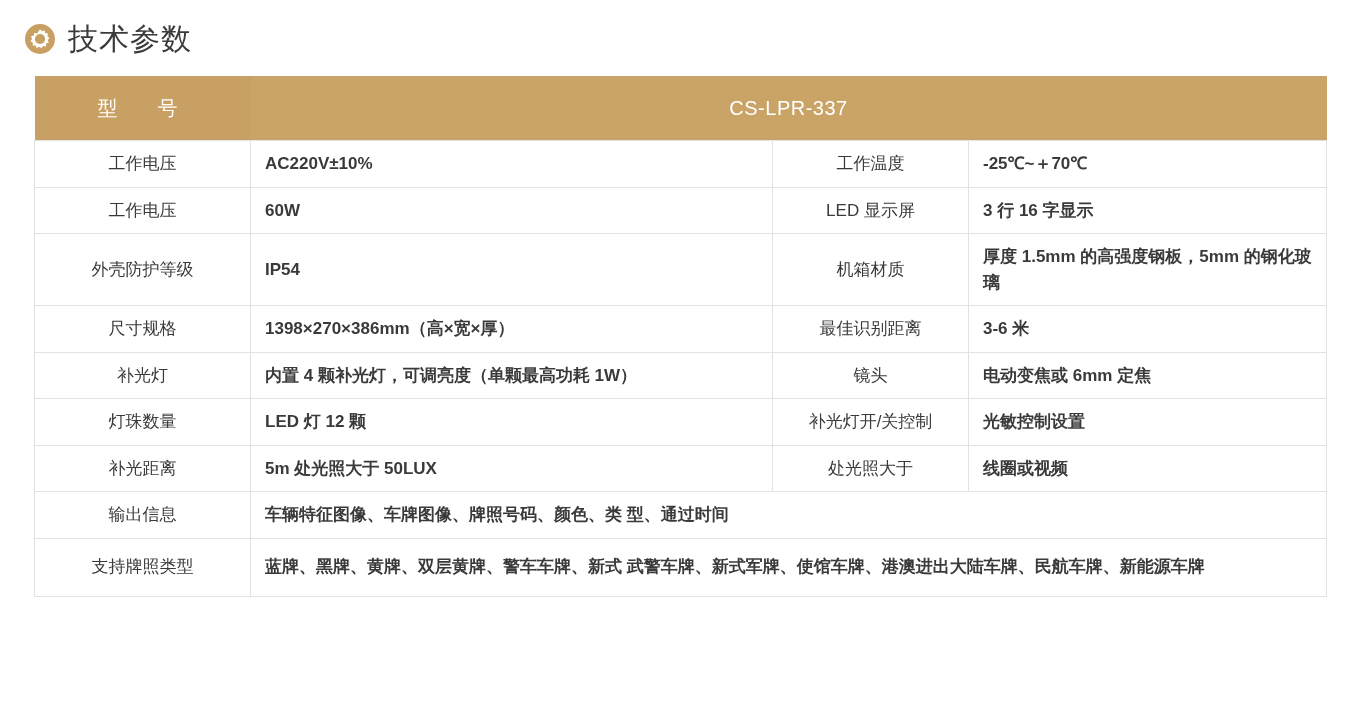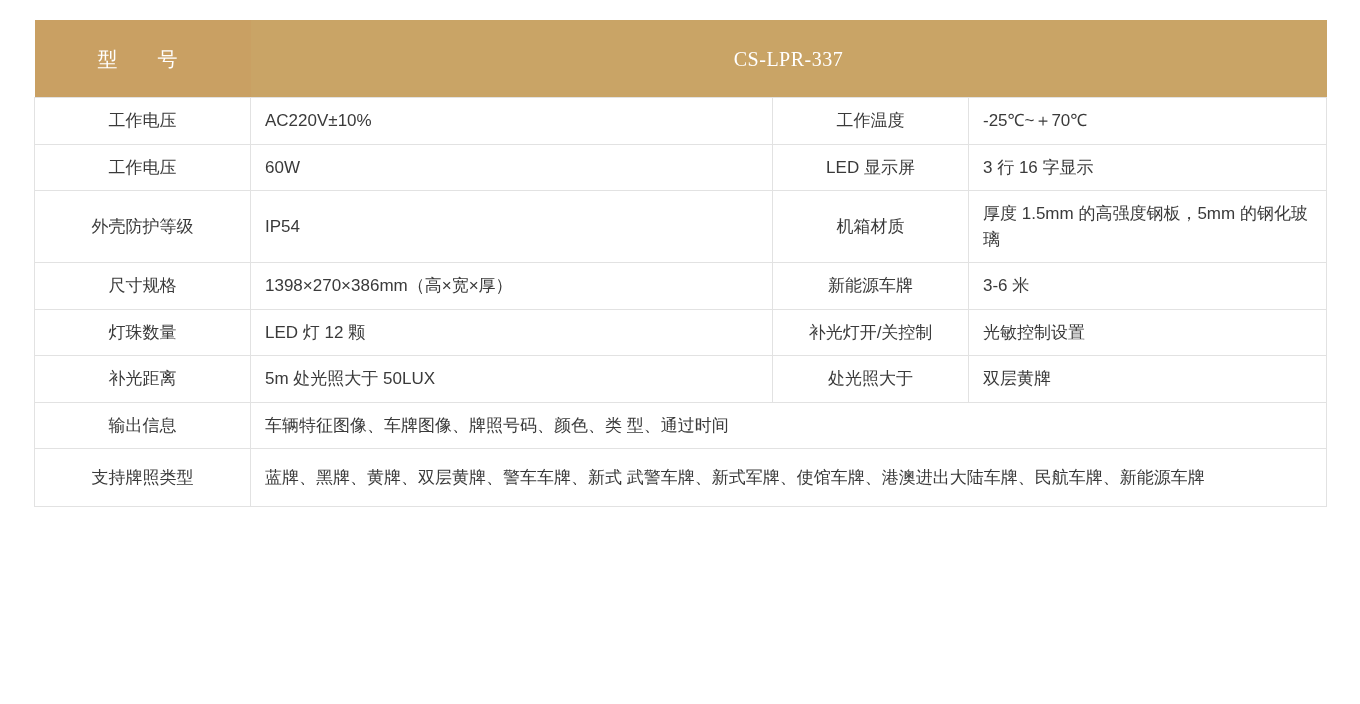--- a/index.html
+++ b/index.html
@@ -60,67 +60,79 @@
     font-size: 17px;
     color: #3a3a3a;
     padding: 10px 14px;
     vertical-align: middle;
     line-height: 1.5;
   }
 
   
   tr.head-row td {
     border: none;
-    height: 77px;
+    height: 64px;
     font-size: 20px;
     color: #ffffff;
     padding: 0;
   }
   td.head-model-label {
     background: #c9a063;
     text-align: center;
     letter-spacing: 10px;
     padding-left: 10px;
   }
   td.head-model-value {
     background: #c9a063;
     text-align: center;
     font-size: 21px;
     letter-spacing: 0.5px;
-    font-family: Liberation Serif, serif;
   }
   
   td.head-model-value { background: #c9a466; }
 
   td.label {
     text-align: center;
     color: #3a3a3a;
     background: #ffffff;
   }
   td.value {
     text-align: left;
     background: #ffffff;
+    font-weight: bold;
   }
 
   .row-h { height: 44px; }
   .row-h2 { height: 58px; }
 
   .two-line { line-height: 1.45; }
 
   
   col.c1 { width: 216px; }
   col.c2 { width: 522px; }
   col.c3 { width: 196px; }
   col.c4 { width: 358px; }
 </style>
 </head>
 <body>
 
 <div class="page">
 
+  <div class="heading">
+    <span class="gear-icon">
+      <svg width="32" height="32" viewBox="0 0 32 32" xmlns="http://www.w3.org/2000/svg">
+        <circle cx="16" cy="16" r="15" fill="#c9a063"></circle>
+        <g fill="#ffffff">
+          <path d="M16 6.2l1.9 2.0 2.6-0.9 0.8 2.7 2.7 0.5-0.6 2.7 2.1 1.8-1.8 2.1 1.1 2.5-2.6 1.0-0.3 2.8-2.8-0.4-1.6 2.3-2.3-1.6-2.5 1.3-1.2-2.5-2.8 0.0 0.2-2.8-2.4-1.4 1.5-2.4-0.9-2.6 2.7-0.8 0.7-2.7 2.7 0.7z"></path>
+        </g>
+        <circle cx="16" cy="16" r="5.1" fill="#c9a063"></circle>
+      </svg>
+    </span>
+    <div class="heading-title">技术参数</div>
+  </div>
 
   <div class="table-wrap">
     <table class="spec">
       <colgroup>
         <col class="c1">
           <col class="c2">
           <col class="c3">
           <col class="c4">
       </colgroup>
       <tbody>
@@ -146,38 +158,44 @@
         <tr class="row-h2">
           <td class="label">外壳防护等级</td>
           <td class="value">IP54</td>
           <td class="label">机箱材质</td>
           <td class="value two-line">厚度 1.5mm 的高强度钢板，5mm 的钢化玻璃</td>
         </tr>
 
         <tr class="row-h">
           <td class="label">尺寸规格</td>
           <td class="value">1398×270×386mm（高×宽×厚）</td>
-          <td class="label">新能源车牌</td>
+          <td class="label">最佳识别距离</td>
           <td class="value">3-6 米</td>
         </tr>
 
 
+        <tr class="row-h">
+          <td class="label">补光灯</td>
+          <td class="value">内置 4 颗补光灯，可调亮度（单颗最高功耗 1W）</td>
+          <td class="label">镜头</td>
+          <td class="value">电动变焦或 6mm 定焦</td>
+        </tr>
 
         <tr class="row-h">
           <td class="label">灯珠数量</td>
           <td class="value">LED 灯 12 颗</td>
           <td class="label">补光灯开/关控制</td>
           <td class="value">光敏控制设置</td>
         </tr>
 
         <tr class="row-h">
           <td class="label">补光距离</td>
           <td class="value">5m 处光照大于 50LUX</td>
           <td class="label">处光照大于</td>
-          <td class="value">双层黄牌</td>
+          <td class="value">线圈或视频</td>
         </tr>
 
         <tr class="row-h">
           <td class="label">输出信息</td>
           <td class="value" colspan="3">车辆特征图像、车牌图像、牌照号码、颜色、类 型、通过时间</td>
         </tr>
 
         <tr class="row-h2">
           <td class="label">支持牌照类型</td>
           <td class="value two-line" colspan="3">蓝牌、黑牌、黄牌、双层黄牌、警车车牌、新式 武警车牌、新式军牌、使馆车牌、港澳进出大陆车牌、民航车牌、新能源车牌</td>

